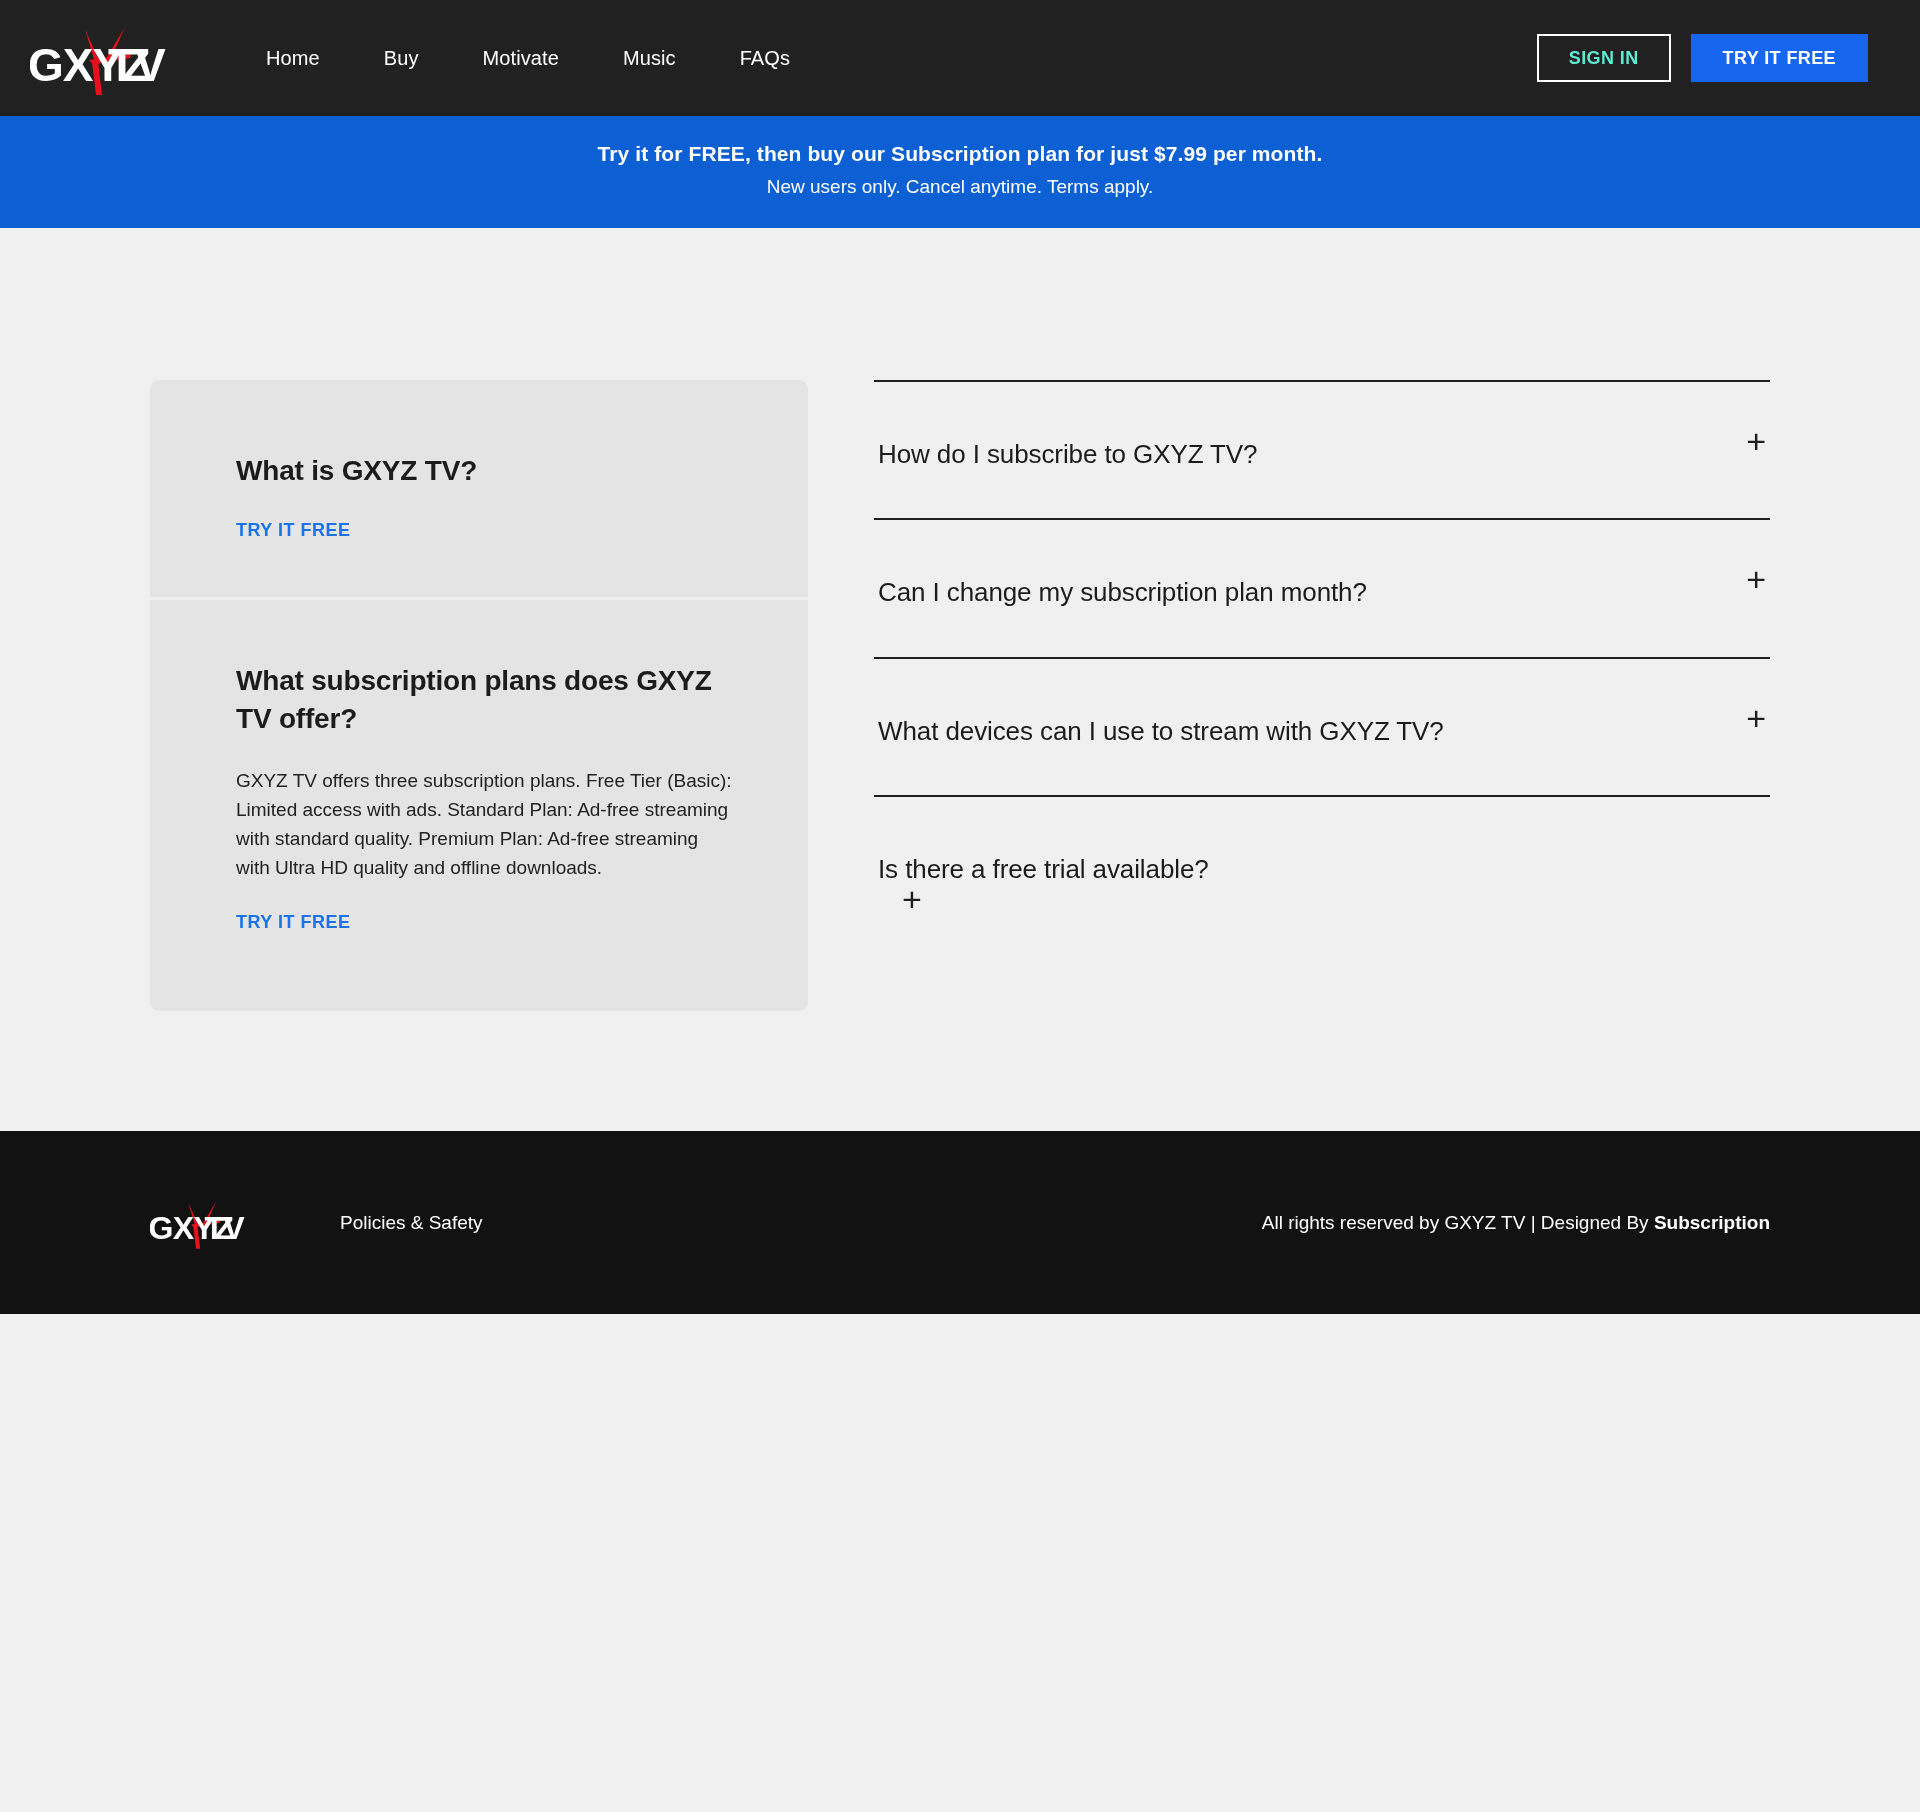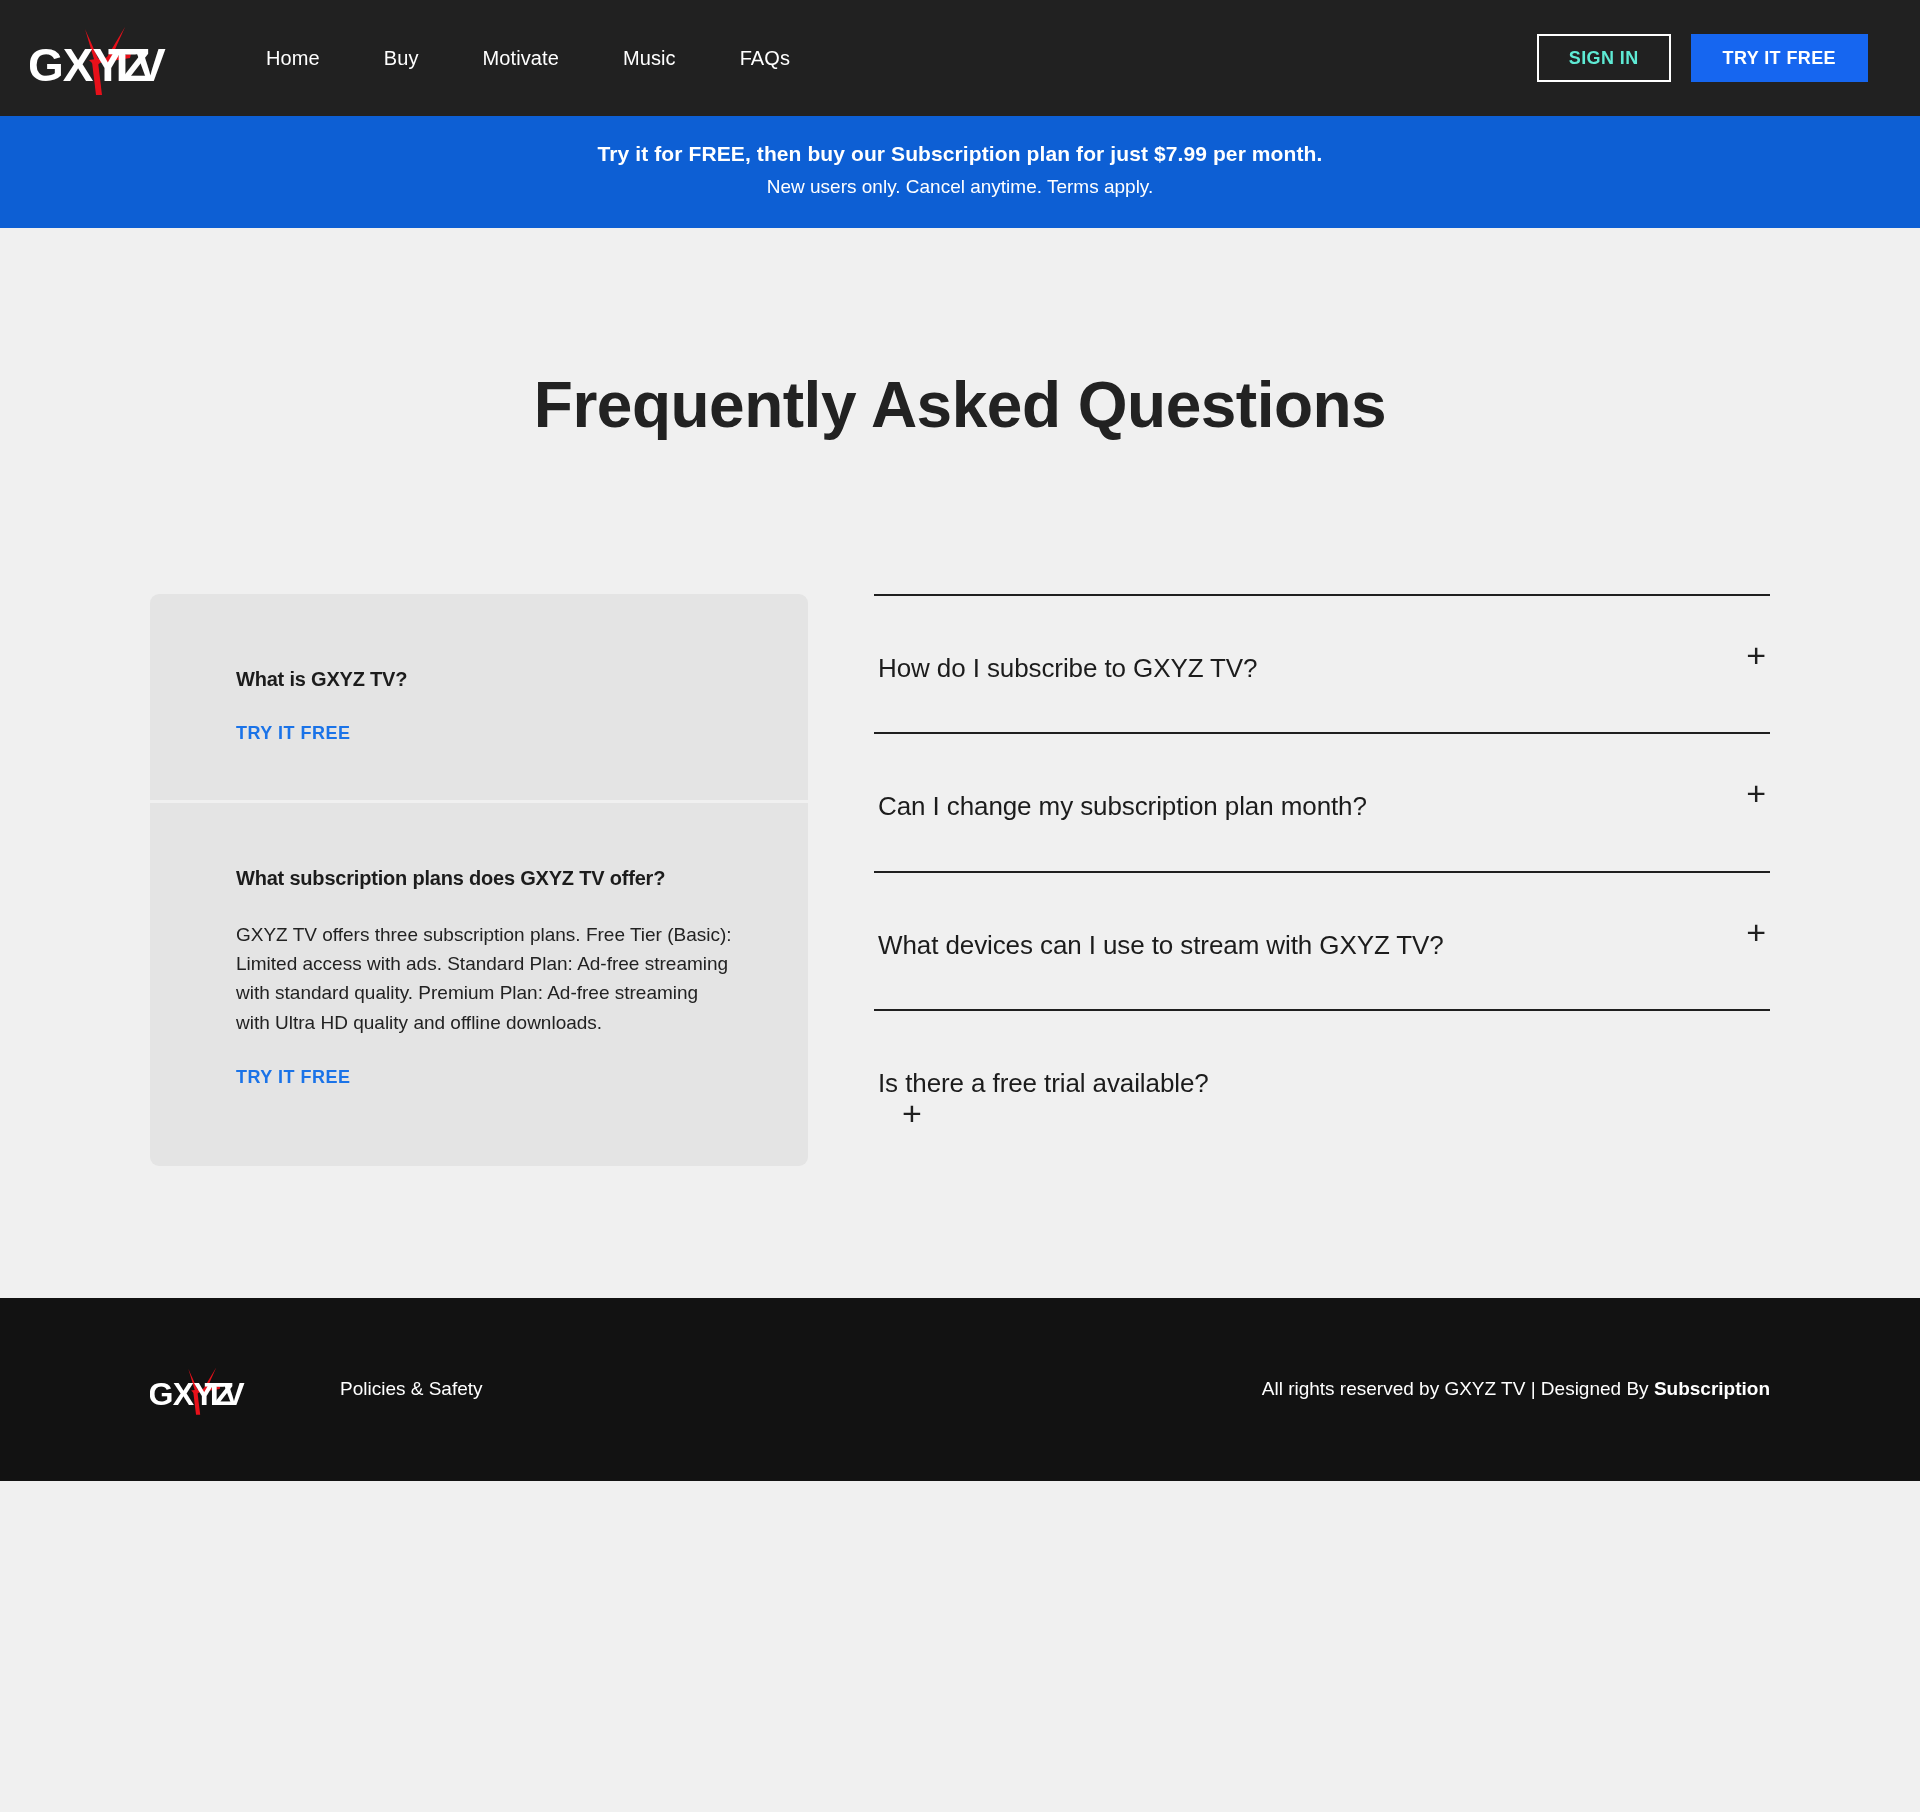--- a/index.html
+++ b/index.html
@@ -128,21 +128,21 @@
     flex-direction:column;
     gap:3px;
   }
   .info-card{
     background:#e4e4e4;
     padding:64px 72px 64px 86px;
   }
   .info-card.first{ border-radius:9px 9px 0 0; padding-top:72px; padding-bottom:56px;}
   .info-card.second{ border-radius:0 0 9px 9px; padding-top:62px; padding-bottom:78px;}
   .info-card h3{
-    font-size:20px;
+    font-size:28px;
     font-weight:bold;
     color:#1c1c1c;
     line-height:1.36;
     letter-spacing:-.2px;
   }
   .info-card p{
     font-size:19px;
     color:#222222;
     line-height:1.53;
     margin-top:28px;
@@ -262,21 +262,20 @@
   </div>
 </header>
 
 <section class="promo-banner">
   <div class="promo-main">Try it for FREE, then buy our Subscription plan for just $7.99 per month.</div>
   <div class="promo-sub">New users only. Cancel anytime. Terms apply.</div>
 </section>
 
 <main>
 
-  <h1 class="page-title">Frequently Asked Questions</h1>
 
   <div class="faq-layout">
 
     <div class="info-col">
 
       <div class="info-card first">
         <h3>What is GXYZ TV?</h3>
         <a class="card-link">TRY IT FREE</a>
       </div>
 

